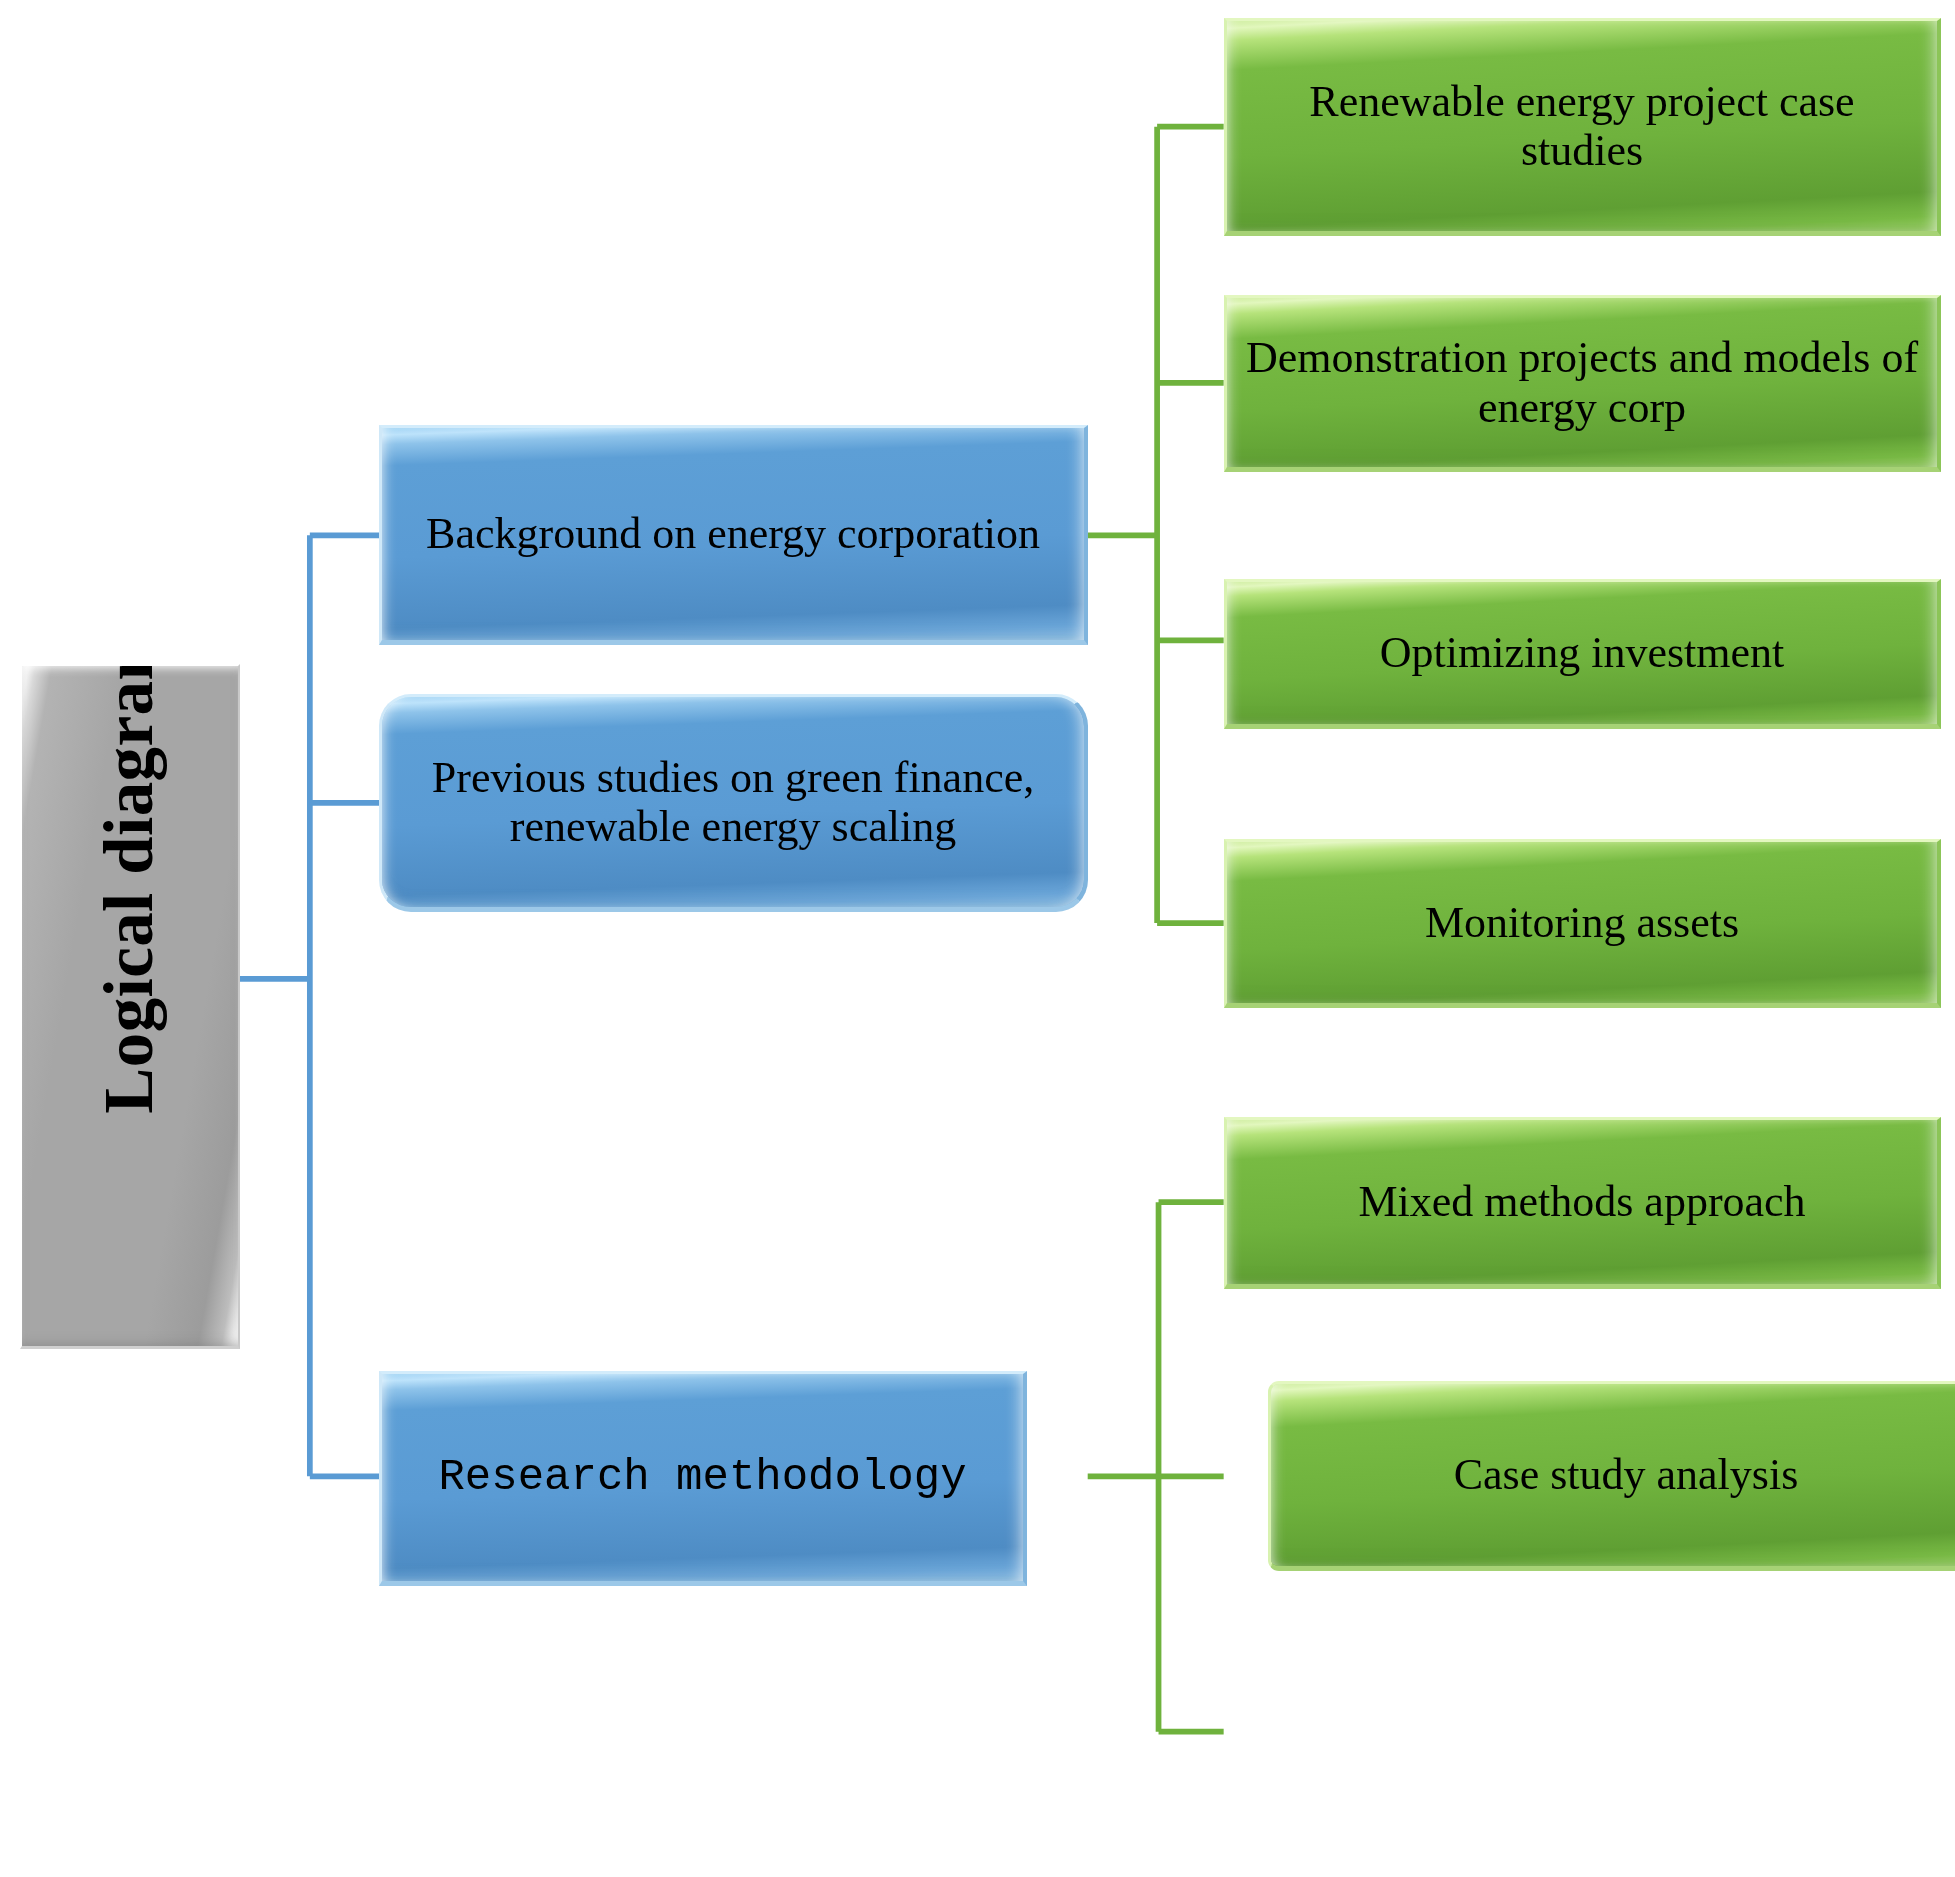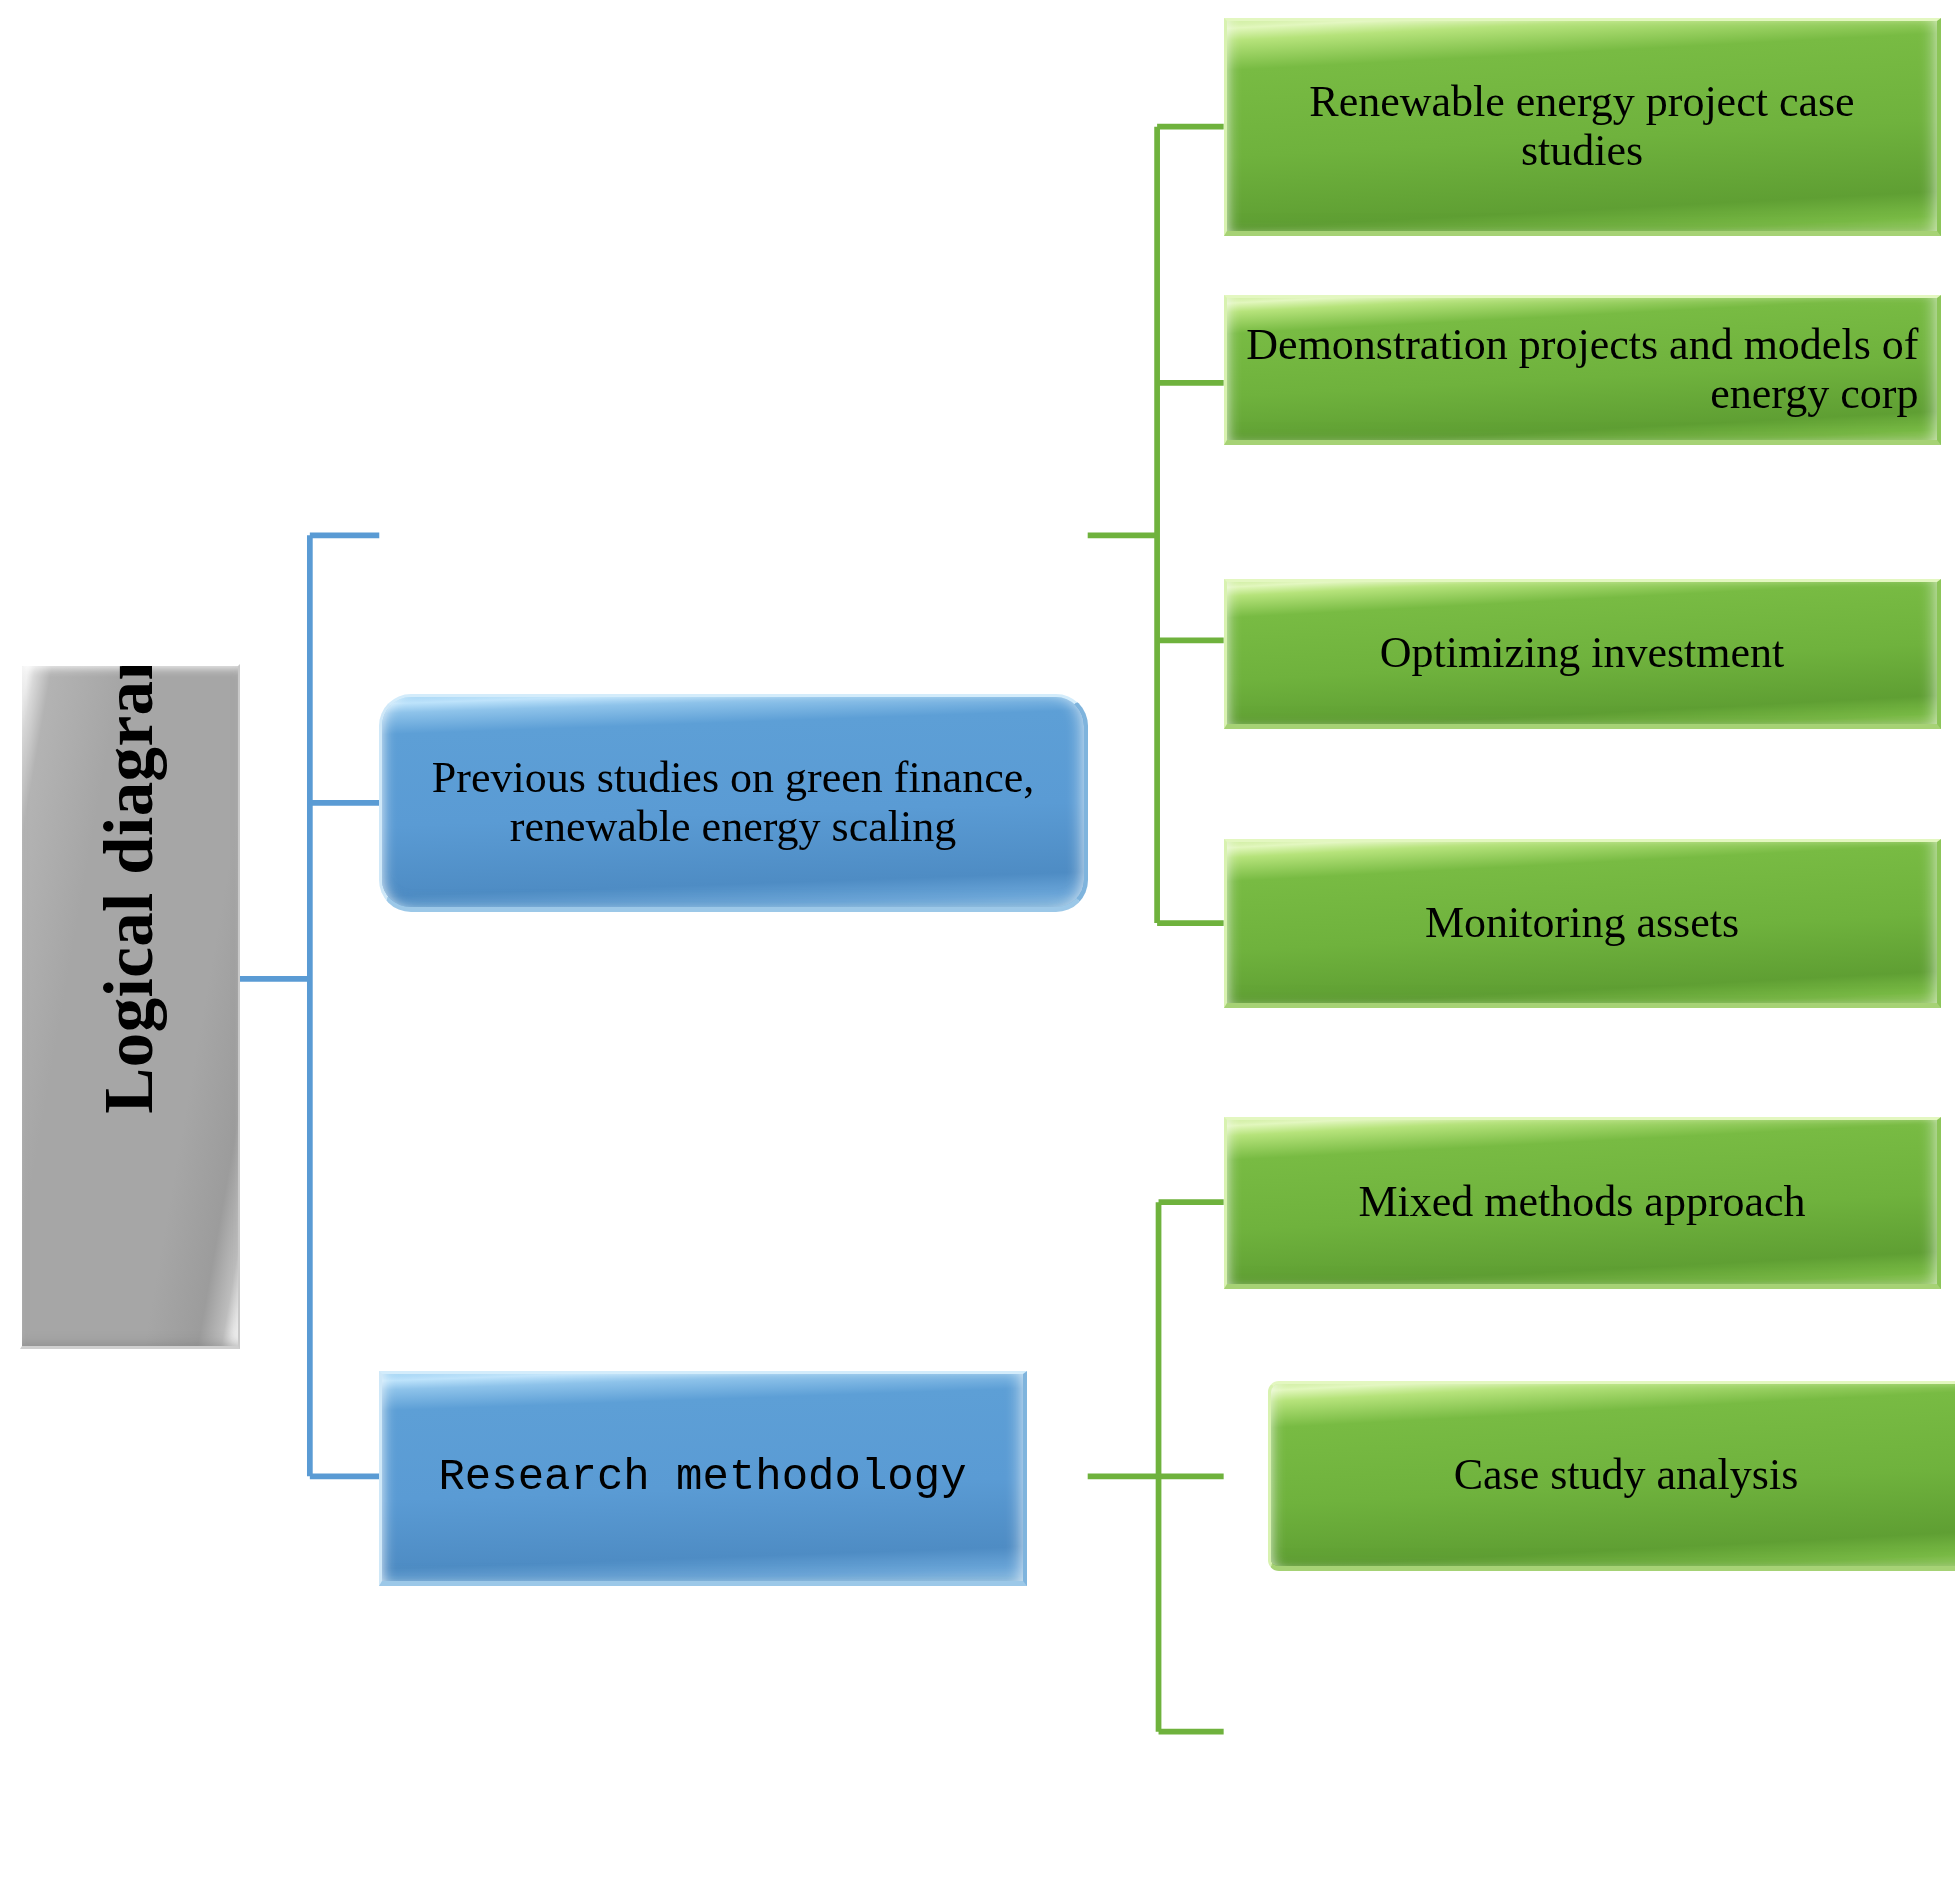--- a/index.html
+++ b/index.html
@@ -102,34 +102,37 @@
       <path d="M1619 1680 H1710"></path>
       <path d="M1619 2063 H1710"></path>
       <path d="M1619 2420 H1710"></path>
     </g>
   </svg>
 
   <div class="node node-root" style="left:20px;top:664px;width:220px;height:685px;">
     <span class="lbl">Logical diagram</span>
   </div>
 
+  <div class="node node-blue" style="left:379px;top:425px;width:709px;height:220px;">
+    <span class="lbl">Background on energy corporation</span>
+  </div>
 
   <div class="node node-blue" style="left:379px;top:694px;width:709px;height:218px;border-radius:32px;">
     <span class="lbl">Previous studies on green finance, renewable energy scaling</span>
   </div>
 
   <div class="node node-blue" style="left:379px;top:1371px;width:648px;height:215px;font-family:Liberation Mono, monospace;">
     <span class="lbl">Research methodology</span>
   </div>
 
   <div class="node node-green" style="left:1224px;top:18px;width:717px;height:218px;">
     <span class="lbl">Renewable energy project case studies</span>
   </div>
 
-  <div class="node node-green" style="left:1224px;top:295px;width:717px;height:150px;text-align:right;">
+  <div class="node node-green" style="left:1224px;top:295px;width:717px;height:177px;">
     <span class="lbl">Demonstration projects and models of energy corp</span>
   </div>
 
   <div class="node node-green" style="left:1224px;top:565px;width:717px;height:150px;margin-top:14px;">
     <span class="lbl">Optimizing investment</span>
   </div>
 
   <div class="node node-green" style="left:1224px;top:839px;width:717px;height:169px;">
     <span class="lbl">Monitoring assets</span>
   </div>

